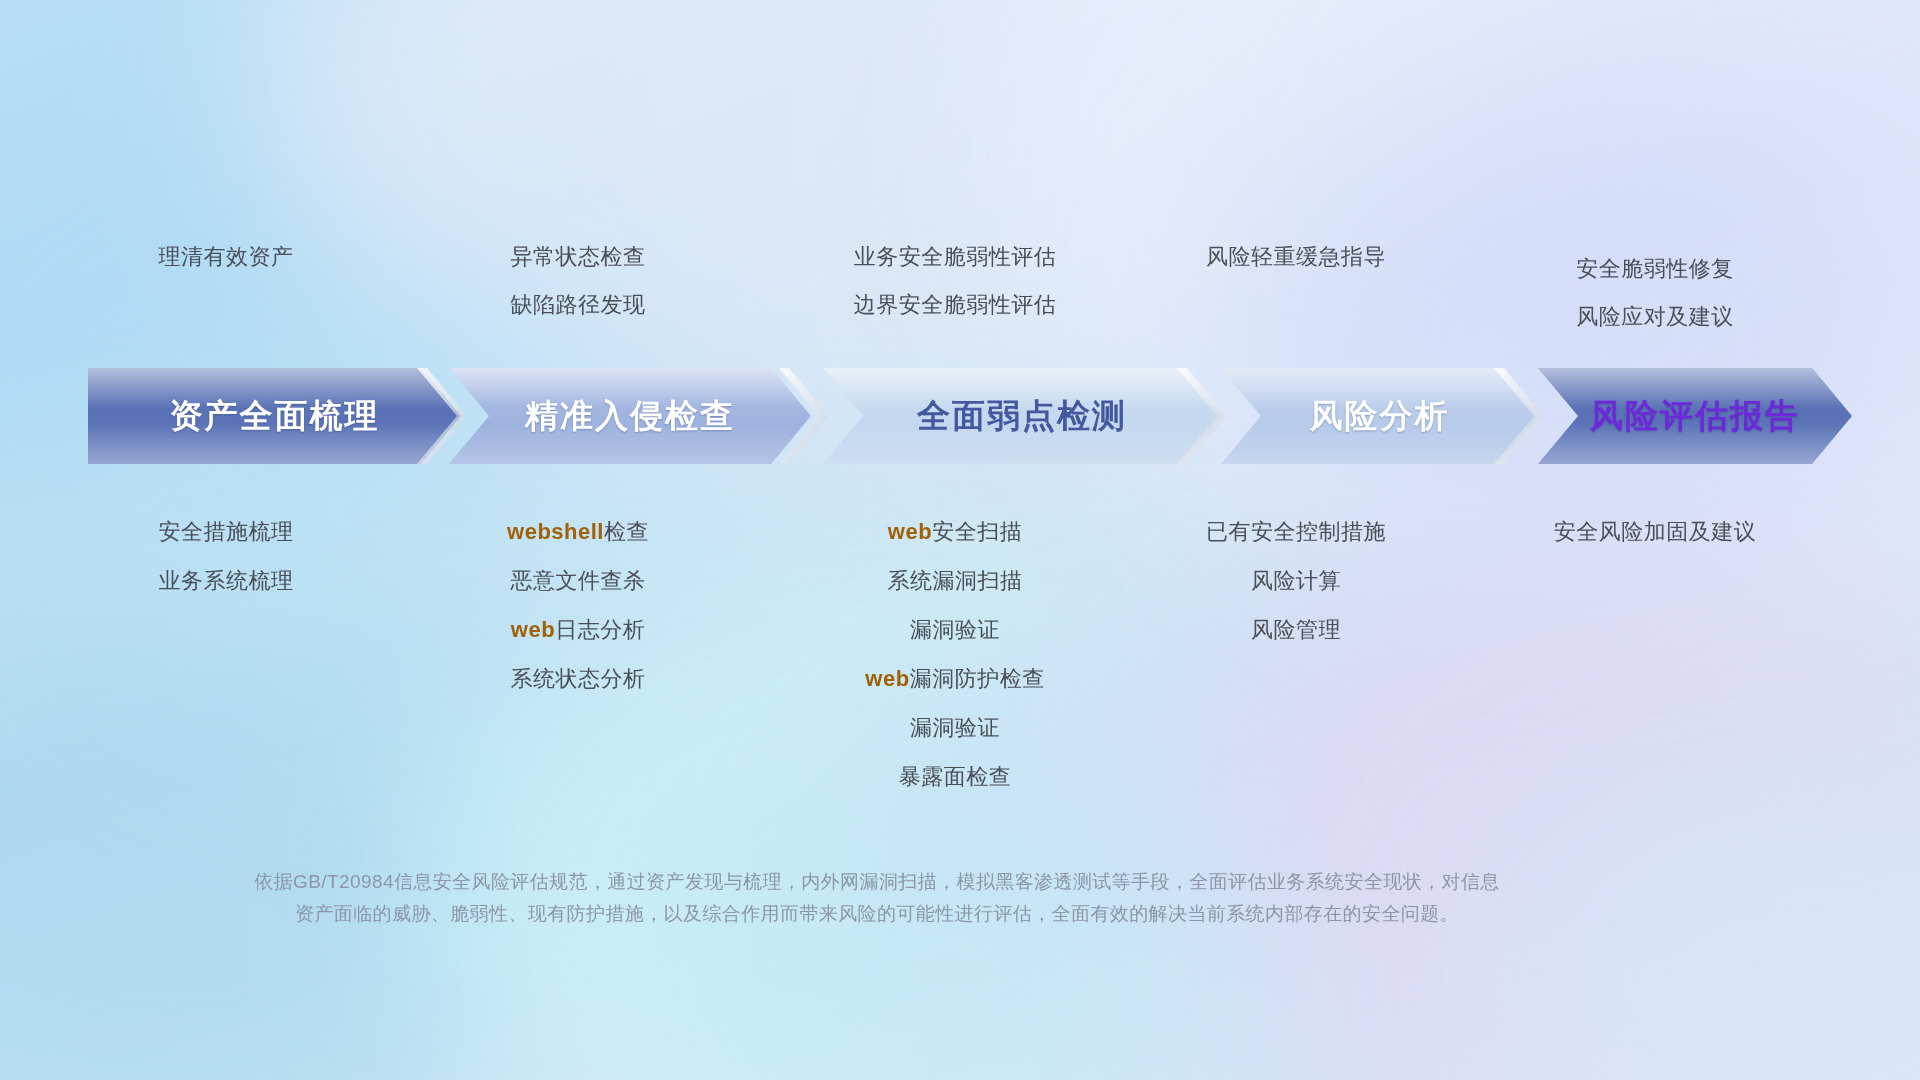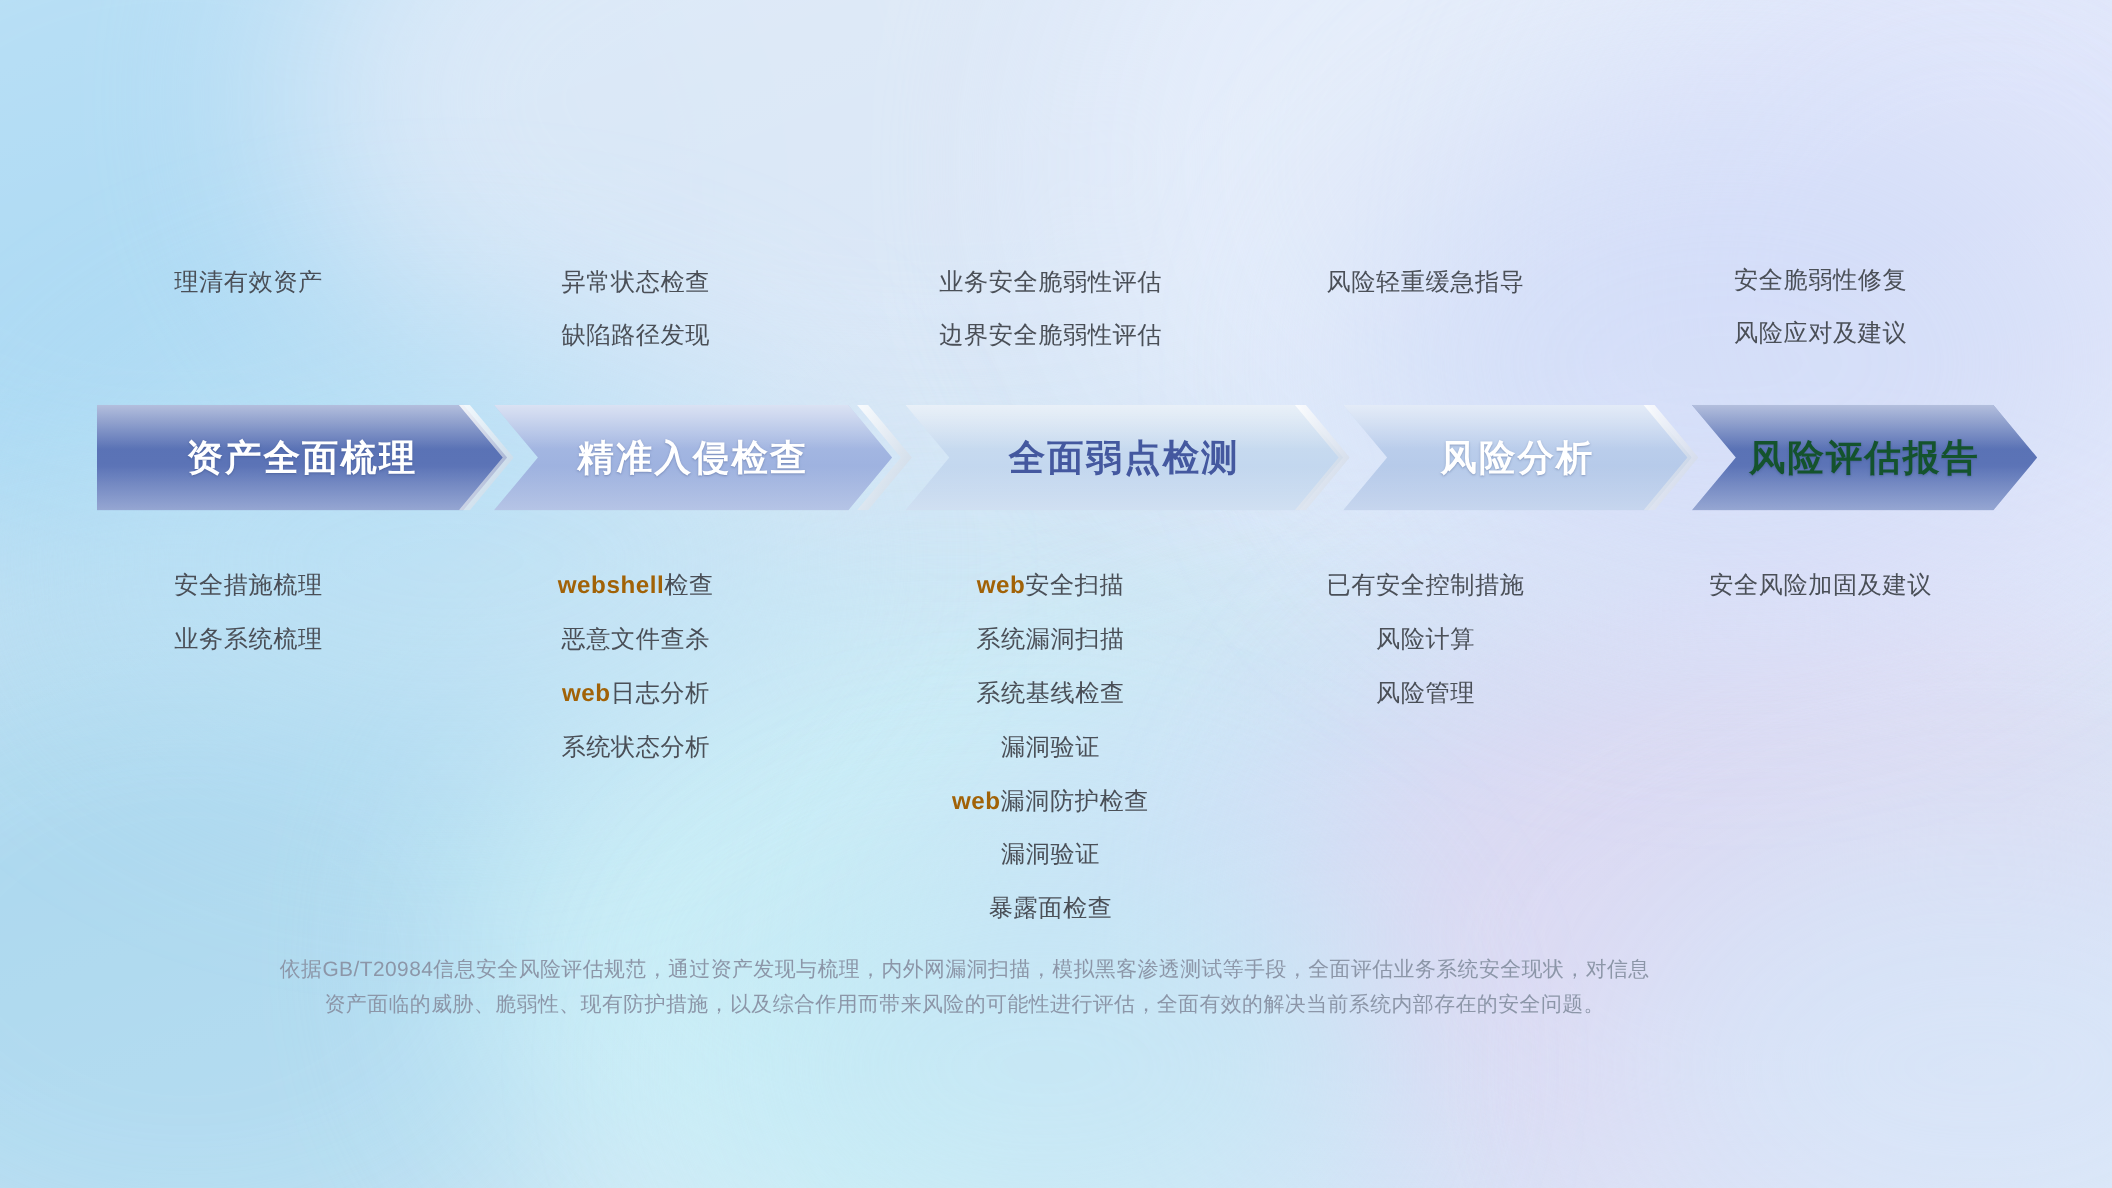--- a/index.html
+++ b/index.html
@@ -76,21 +76,21 @@
         <div>异常状态检查</div>
         <div>缺陷路径发现</div>
       </div>
       <div class="col-top" style="left: 745px; width: 420px; top: 233px;">
         <div>业务安全脆弱性评估</div>
         <div>边界安全脆弱性评估</div>
       </div>
       <div class="col-top" style="left: 1086px; width: 420px; top: 233px;">
         <div>风险轻重缓急指导</div>
       </div>
-      <div class="col-top" style="left: 1445px; width: 420px; top: 231px; text-align: center;">
+      <div class="col-top" style="left: 1445px; width: 420px; top: 245px; text-align: center;">
         <div>安全脆弱性修复</div>
         <div>风险应对及建议</div>
       </div>
     </div>
 
   <div id="strip">
       <div class="chev" style="left: 0px; width: 373px; color: rgb(255, 255, 255);">
         <div class="shape" style="background: linear-gradient(rgb(88, 113, 180) 0%, rgb(91, 115, 182) 55%, rgb(104, 128, 191) 100%); clip-path: polygon(0px 0px, 333px 0px, 100% 50%, 333px 100%, 0px 100%);"></div>
         <div class="edge" style="background: linear-gradient(rgba(255, 255, 255, 0.55), rgba(255, 255, 255, 0) 42%, rgba(255, 255, 255, 0) 58%, rgba(255, 255, 255, 0.3)); clip-path: polygon(0px 0px, 333px 0px, 100% 50%, 333px 100%, 0px 100%);"></div>
         <span class="cap" style="text-shadow: rgba(40, 60, 110, 0.35) 0px 1px 2px;">资产全面梳理</span>
@@ -103,21 +103,21 @@
       <div class="chev" style="left: 735px; width: 398px; color: rgb(68, 88, 159);">
         <div class="shape" style="background: linear-gradient(rgb(207, 223, 240) 0%, rgb(196, 216, 239) 55%, rgb(188, 210, 236) 100%); clip-path: polygon(0px 0px, 358px 0px, 100% 50%, 358px 100%, 0px 100%, 40px 50%);"></div>
         <div class="edge" style="background: linear-gradient(rgba(255, 255, 255, 0.55), rgba(255, 255, 255, 0) 42%, rgba(255, 255, 255, 0) 58%, rgba(255, 255, 255, 0.3)); clip-path: polygon(0px 0px, 358px 0px, 100% 50%, 358px 100%, 0px 100%, 40px 50%);"></div>
         <span class="cap" style="color: rgb(68, 88, 159);">全面弱点检测</span>
       </div>
       <div class="chev" style="left: 1133px; width: 317px; color: rgb(255, 255, 255);">
         <div class="shape" style="background: linear-gradient(rgb(195, 212, 239) 0%, rgb(183, 203, 234) 55%, rgb(174, 196, 231) 100%); clip-path: polygon(0px 0px, 277px 0px, 100% 50%, 277px 100%, 0px 100%, 40px 50%);"></div>
         <div class="edge" style="background: linear-gradient(rgba(255, 255, 255, 0.55), rgba(255, 255, 255, 0) 42%, rgba(255, 255, 255, 0) 58%, rgba(255, 255, 255, 0.3)); clip-path: polygon(0px 0px, 277px 0px, 100% 50%, 277px 100%, 0px 100%, 40px 50%);"></div>
         <span class="cap" style="text-shadow: rgba(40, 60, 110, 0.35) 0px 1px 2px;">风险分析</span>
       </div>
-      <div class="chev" style="left: 1450px; width: 314px; color: #14532d;">
+      <div class="chev" style="left: 1450px; width: 314px; color: #6d28d9;">
         <div class="shape" style="background: linear-gradient(rgb(88, 113, 180) 0%, rgb(91, 115, 182) 55%, rgb(104, 128, 191) 100%); clip-path: polygon(0px 0px, 274px 0px, 100% 50%, 274px 100%, 0px 100%, 40px 50%);"></div>
         <div class="edge" style="background: linear-gradient(rgba(255, 255, 255, 0.55), rgba(255, 255, 255, 0) 42%, rgba(255, 255, 255, 0) 58%, rgba(255, 255, 255, 0.3)); clip-path: polygon(0px 0px, 274px 0px, 100% 50%, 274px 100%, 0px 100%, 40px 50%);"></div>
         <span class="cap" style="text-shadow: rgba(40, 60, 110, 0.35) 0px 1px 2px;">风险评估报告</span>
       </div>
       <div style="position: absolute; top: 0px; height: 96px; width: 50px; left: 329px; z-index: 4; pointer-events: none; background: linear-gradient(120deg, rgba(255, 255, 255, 0.85), rgba(190, 200, 215, 0.55)); clip-path: polygon(0px 0px, 10px 0px, 50px 50%, 10px 100%, 0px 100%, 40px 50%);"></div>
       <div style="position: absolute; top: 0px; height: 96px; width: 50px; left: 691px; z-index: 4; pointer-events: none; background: linear-gradient(120deg, rgba(255, 255, 255, 0.85), rgba(190, 200, 215, 0.55)); clip-path: polygon(0px 0px, 10px 0px, 50px 50%, 10px 100%, 0px 100%, 40px 50%);"></div>
       <div style="position: absolute; top: 0px; height: 96px; width: 50px; left: 1089px; z-index: 4; pointer-events: none; background: linear-gradient(120deg, rgba(255, 255, 255, 0.85), rgba(190, 200, 215, 0.55)); clip-path: polygon(0px 0px, 10px 0px, 50px 50%, 10px 100%, 0px 100%, 40px 50%);"></div>
       <div style="position: absolute; top: 0px; height: 96px; width: 50px; left: 1406px; z-index: 4; pointer-events: none; background: linear-gradient(120deg, rgba(255, 255, 255, 0.85), rgba(190, 200, 215, 0.55)); clip-path: polygon(0px 0px, 10px 0px, 50px 50%, 10px 100%, 0px 100%, 40px 50%);"></div>
     </div>
 
@@ -128,21 +128,20 @@
       </div>
       <div class="col-bot" style="left: 358px; width: 440px; top: 507px;">
         <div><span class="en">webshell</span>检查</div>
         <div>恶意文件查杀</div>
         <div><span class="en">web</span>日志分析</div>
         <div>系统状态分析</div>
       </div>
       <div class="col-bot" style="left: 735px; width: 440px; top: 507px;">
         <div><span class="en">web</span>安全扫描</div>
         <div>系统漏洞扫描</div>
-        <div>系统基线检查</div>
         <div>漏洞验证</div>
         <div><span class="en">web</span>漏洞防护检查</div>
         <div>漏洞验证</div>
         <div>暴露面检查</div>
       </div>
       <div class="col-bot" style="left: 1076px; width: 440px; top: 507px;">
         <div>已有安全控制措施</div>
         <div>风险计算</div>
         <div>风险管理</div>
       </div>

